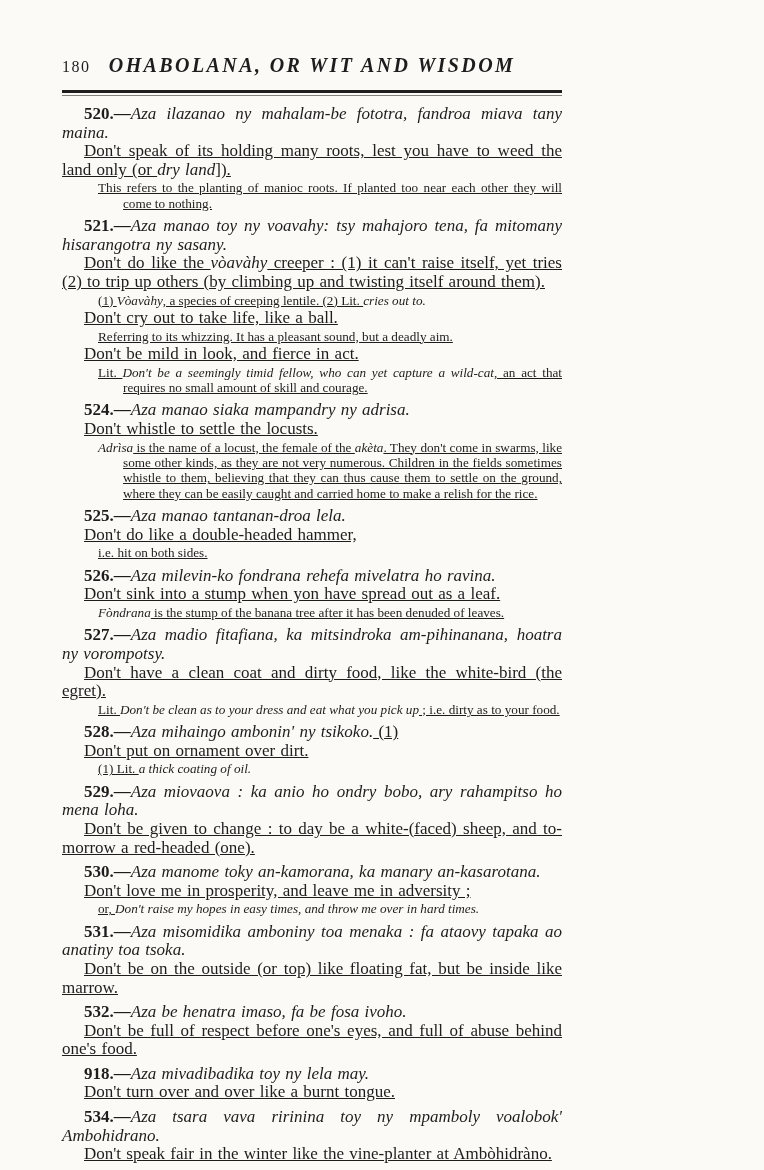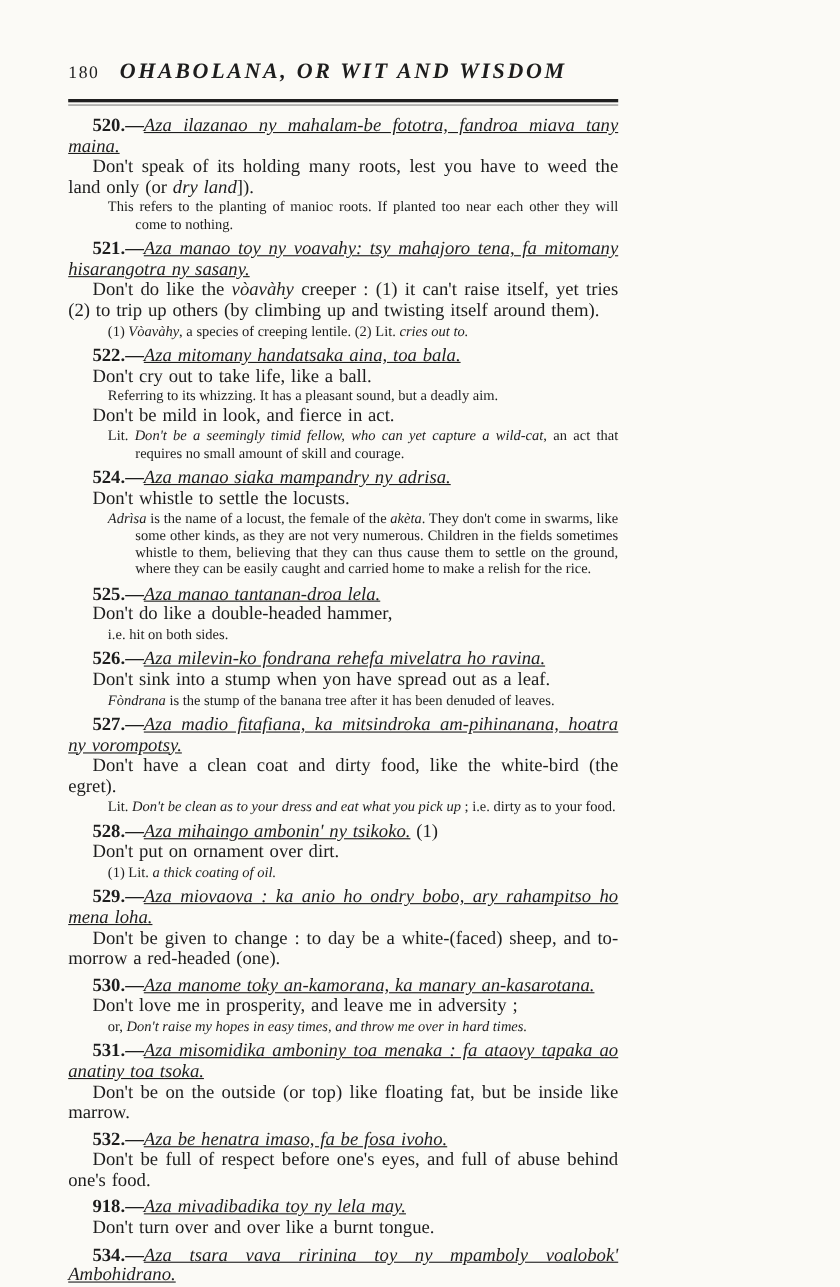--- a/index.html
+++ b/index.html
@@ -44,32 +44,32 @@
   .body{margin-top:9px;}
   .proverb,.trans{
     font-size:17px;
     line-height:18.6px;
     margin:0;
     text-indent:22px;
     text-align:justify;
     word-spacing:0.06em;
   }
   .proverb{margin-top:6px;}
-  .proverb .it{font-style:italic;text-decoration:underline;}
+  .proverb .it{font-style:italic;}
   .num{font-style:normal;font-variant-numeric:oldstyle-nums;font-weight:bold;}
   .note{
     font-size:13.2px;
     line-height:15.4px;
     margin:1px 0 1px 36px;
     padding-left:25px;
     text-indent:-25px;
     text-align:justify;
   }
   .it{font-style:italic;}
-  .rm{font-style:normal;}
+  .rm{font-style:normal;text-decoration:underline;}
 </style>
 </head>
 <body>
 
 <div class="page">
   <div class="hdr">
     <span class="pageno">180</span>
     <div class="title">OHABOLANA, OR WIT AND WISDOM</div>
   </div>
   <div class="rule"></div>
@@ -79,21 +79,20 @@
         <p class="proverb"><span class="num">520.—</span><span class="it">Aza ilazanao ny mahalam-be fototra, fandroa miava tany maina.</span></p>
         <p class="trans"><span class="rm">Don't speak of its holding many roots, lest you have to weed the land only (or </span><span class="it">dry land</span><span class="rm">]).</span></p>
         <p class="note"><span class="rm">This refers to the planting of manioc roots. If planted too near each other they will come to nothing.</span></p>
       </div>
       <div class="entry">
         <p class="proverb"><span class="num">521.—</span><span class="it">Aza manao toy ny voavahy: tsy mahajoro tena, fa mitomany hisarangotra ny sasany.</span></p>
         <p class="trans"><span class="rm">Don't do like the </span><span class="it">vòavàhy</span><span class="rm"> creeper : (1) it can't raise itself, yet tries (2) to trip up others (by climbing up and twisting itself around them).</span></p>
         <p class="note"><span class="rm">(1) </span><span class="it">Vòavàhy</span><span class="rm">, a species of creeping lentile. (2) Lit. </span><span class="it">cries out to.</span></p>
       </div>
       <div class="entry">
-        <p class="proverb"><span class="num">522.—</span><span class="it">Aza mitomany handatsaka aina, toa bala.</span></p>
         <p class="trans"><span class="rm">Don't cry out to take life, like a ball.</span></p>
         <p class="note"><span class="rm">Referring to its whizzing. It has a pleasant sound, but a deadly aim.</span></p>
       </div>
       <div class="entry">
         <p class="trans"><span class="rm">Don't be mild in look, and fierce in act.</span></p>
         <p class="note"><span class="rm">Lit. </span><span class="it">Don't be a seemingly timid fellow, who can yet capture a wild-cat</span><span class="rm">, an act that requires no small amount of skill and courage.</span></p>
       </div>
       <div class="entry">
         <p class="proverb"><span class="num">524.—</span><span class="it">Aza manao siaka mampandry ny adrisa.</span></p>
         <p class="trans"><span class="rm">Don't whistle to settle the locusts.</span></p>

